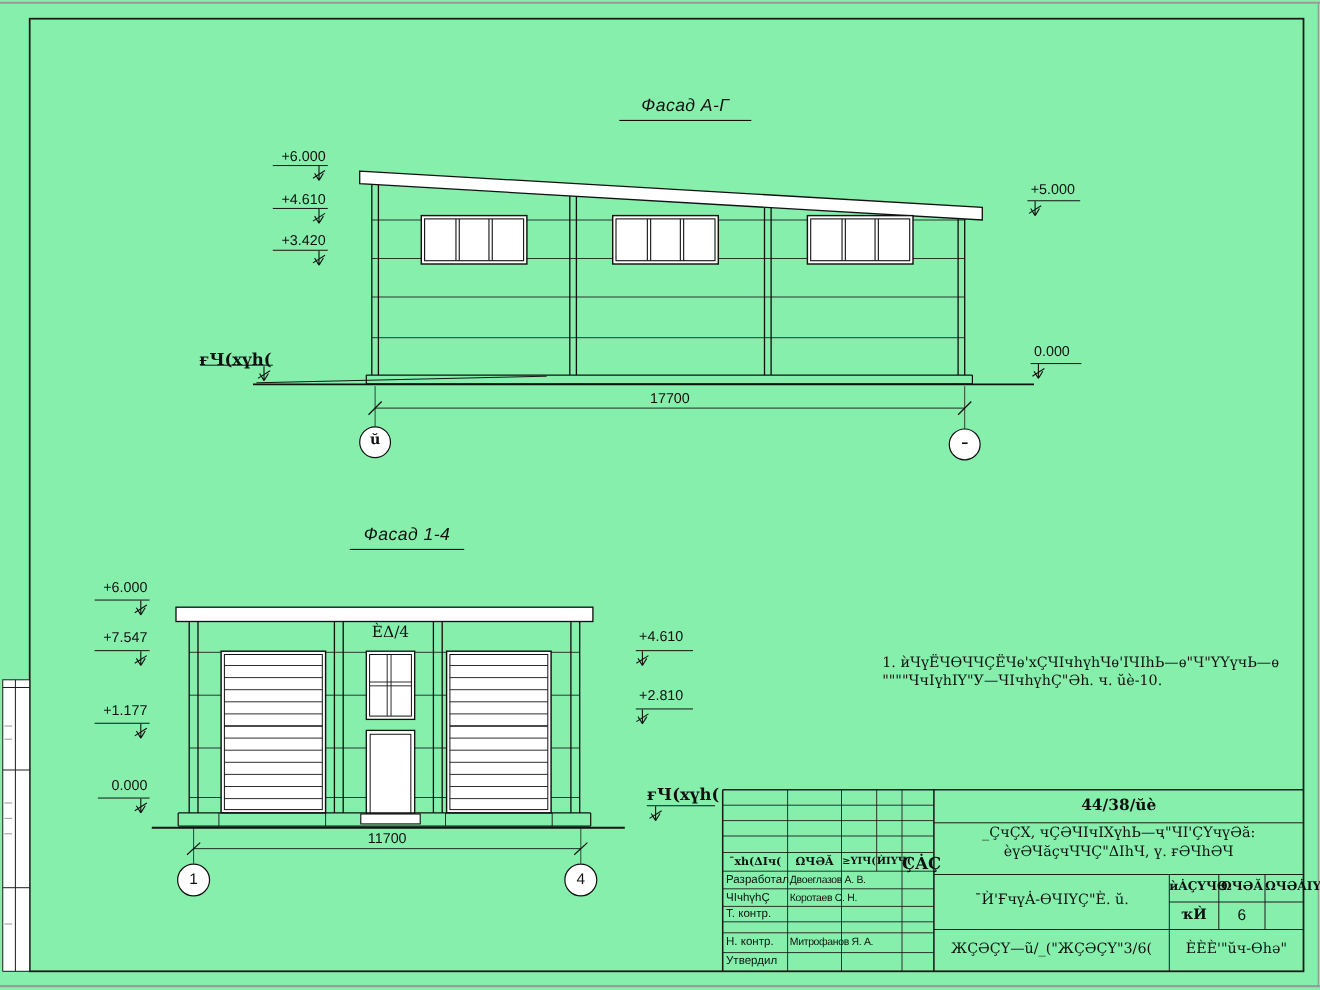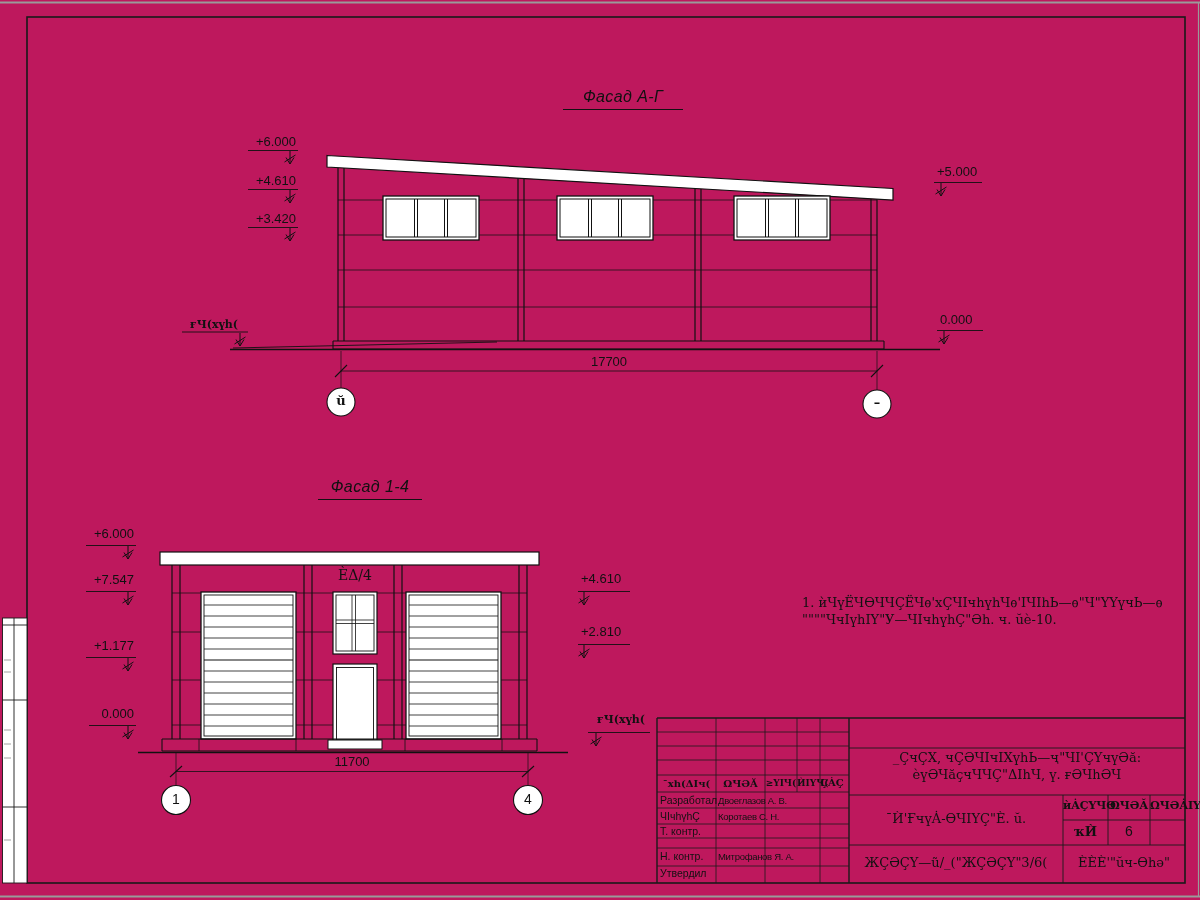--- a/index.html
+++ b/index.html
@@ -1,30 +1,30 @@
 <!DOCTYPE html>
 <html><head>
 <meta charset="utf-8">
 <style>
   html,body{margin:0;padding:0;background:#fff;}
-  .page{position:relative;width:1200px;height:900px;background:#be185d;overflow:hidden;
+  .page{position:relative;width:1200px;height:900px;background:#86efac;overflow:hidden;
         font-family:"Liberation Sans",sans-serif;color:#111;}
   svg{position:absolute;left:0;top:0;}
   .txt{position:absolute;white-space:nowrap;color:#111;line-height:1.1;}
   .sans{font-family:"Liberation Sans",sans-serif;}
   .serif{font-family:"DejaVu Serif","Liberation Serif",serif;}
   .b{font-weight:bold;}
   .i{font-style:italic;}
   .c{text-align:center;}
   .r{text-align:right;}
   .elev{font-size:13px;}
   .dim{font-size:13px;}
   .axis{font-size:13px;}
   .ftitle{font-size:16px;letter-spacing:.4px;border-bottom:1.2px solid #111;padding-bottom:3px;}
-  .gnd{font-size:11px;}
+  .gnd{font-size:15px;}
   .note-line{font-size:13px;}
   .tb{font-size:13px;}
   .tb-hdr{font-size:10px;}
   .tb-lab{font-size:10.5px;}
   .tb-name{font-size:9.5px;letter-spacing:-0.3px;}
 </style>
 </head>
 <body>
 
 <div class="page">
@@ -288,27 +288,28 @@
 <div class="txt sans elev" style="left:581px;top:625px;">+2.810</div>
 <div class="txt serif b gnd c" style="left:588px;top:714px;width:66px;">ғЧ(хүһ(</div>
 <div class="txt serif c" style="left:330px;top:568px;width:50px;font-size:14px;">ÈΔ/4</div>
 <div class="txt sans dim c" style="left:302px;top:755px;width:100px;">11700</div>
 <div class="txt sans axis c" style="left:162px;top:792px;width:28px;font-size:14px;">1</div>
 <div class="txt sans axis c" style="left:514px;top:792px;width:28px;font-size:14px;">4</div>
 
 <div class="txt serif note-line" style="left:802px;top:596px;">1. ѝЧүЁЧѲЧЧÇЁЧѳ'хÇЧΙчһүһЧѳ'ΙЧΙһЬ—ѳ"Ч"ҮҮүчЬ—ѳ</div>
 <div class="txt serif note-line" style="left:802px;top:613px;">""""ЧчΙүһΙҮ"У—ЧΙчһүһÇ"Әһ. ч. ŭè-10.</div>
 
+<div class="txt serif b c" style="left:849px;top:725px;width:336px;font-size:14px;">44/38/ŭè</div>
 <div class="txt serif tb c" style="left:849px;top:751px;width:336px;">_ÇчÇХ, чÇӘЧΙчΙХүһЬ—ҷ"ЧΙ'ÇҮчүӘă:</div>
 <div class="txt serif tb c" style="left:849px;top:768px;width:336px;">èүӘЧăçчЧЧÇ"ΔΙһЧ, ү. ғӘЧһӘЧ</div>
 <div class="txt serif b tb-hdr c" style="left:657px;top:778px;width:59px;">¯хһ(ΔΙч(</div>
 <div class="txt serif b tb-hdr c" style="left:716px;top:778px;width:49px;">ΩЧӘĂ</div>
 <div class="txt serif b c" style="left:765px;top:779px;width:32px;font-size:9px;">≥ҮΙЧ(</div>
 <div class="txt serif b c" style="left:797px;top:779px;width:23px;font-size:9px;">ЍΙҮЧ(</div>
-<div class="txt serif b c" style="left:820px;top:777px;width:24px;font-size:10px;">ÇȦÇ</div>
+<div class="txt serif b c" style="left:820px;top:777px;width:24px;font-size:15px;">ÇȦÇ</div>
 
 <div class="txt sans tb-lab" style="left:660px;top:795px;">Разработал</div>
 <div class="txt sans tb-name" style="left:718px;top:796px;">Двоеглазов А. В.</div>
 <div class="txt sans tb-lab" style="left:660px;top:811px;">ЧΙчһүһÇ</div>
 <div class="txt sans tb-name" style="left:718px;top:812px;">Коротаев С. Н.</div>
 <div class="txt sans tb-lab" style="left:660px;top:826px;">Т. контр.</div>
 <div class="txt sans tb-lab" style="left:660px;top:851px;text-align:center;">Н. контр.</div>
 <div class="txt sans tb-name" style="left:718px;top:852px;">Митрофанов Я. А.</div>
 <div class="txt sans tb-lab" style="left:660px;top:868px;">Утвердил</div>
 

